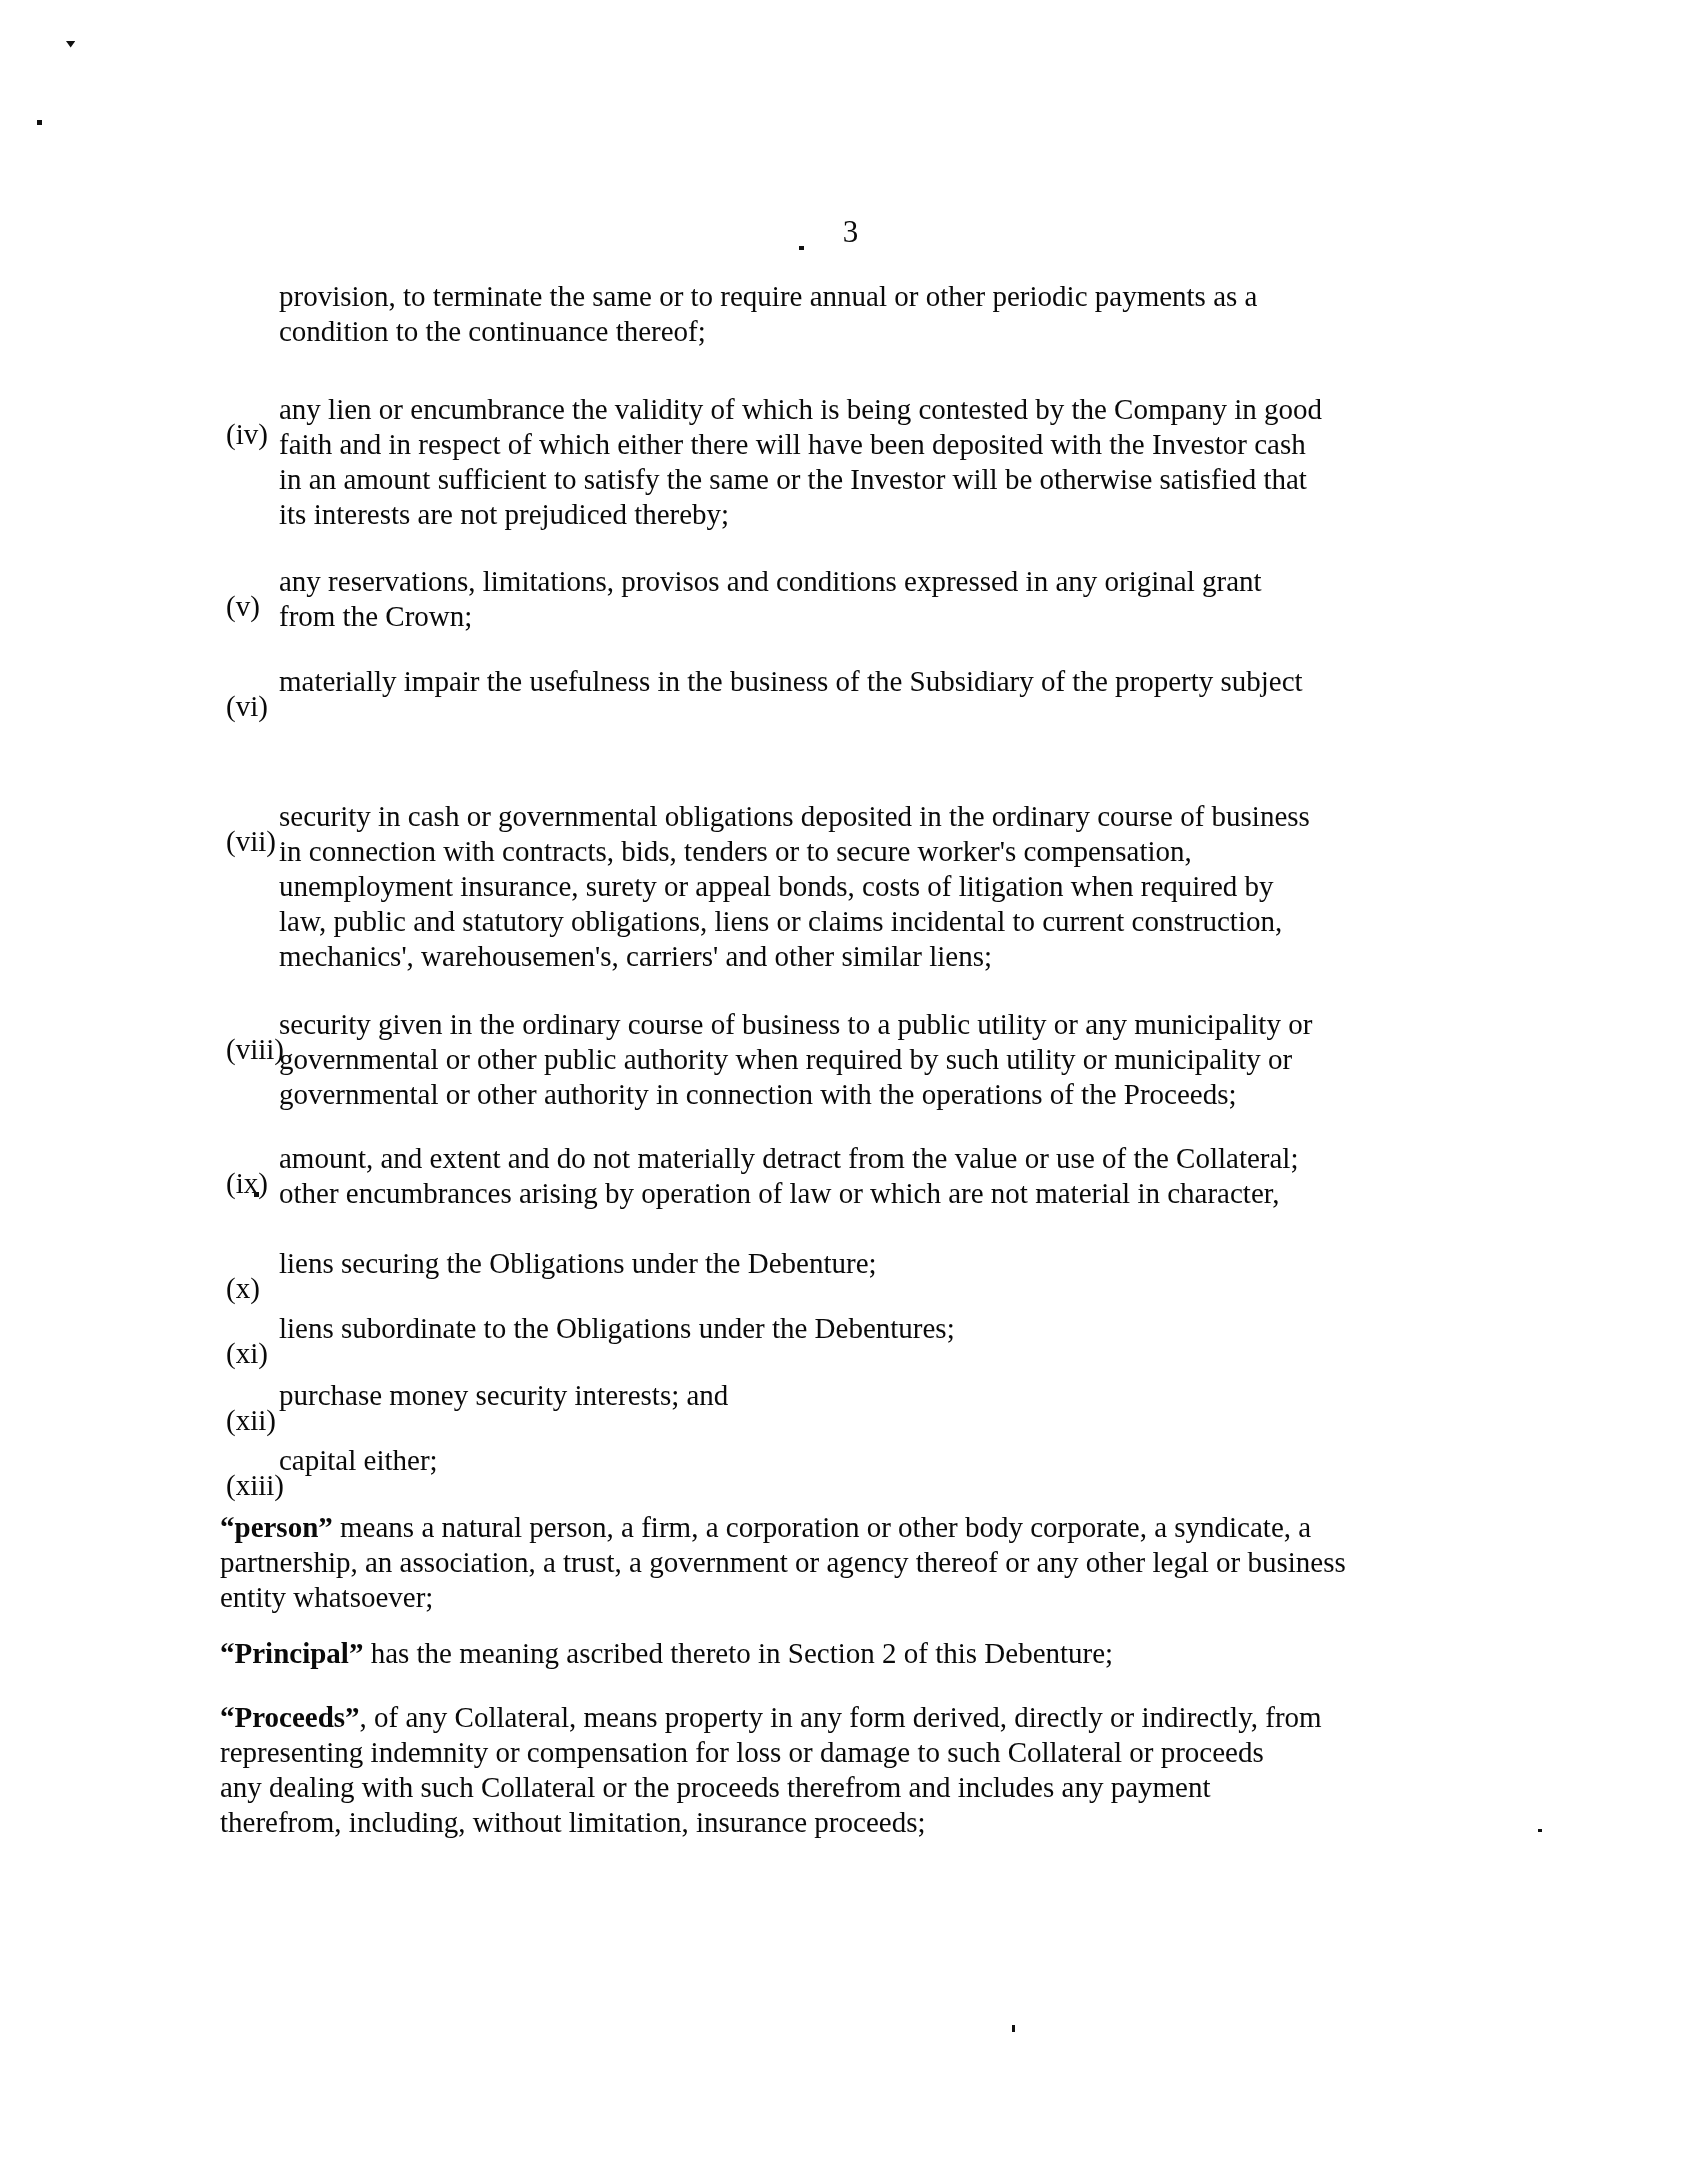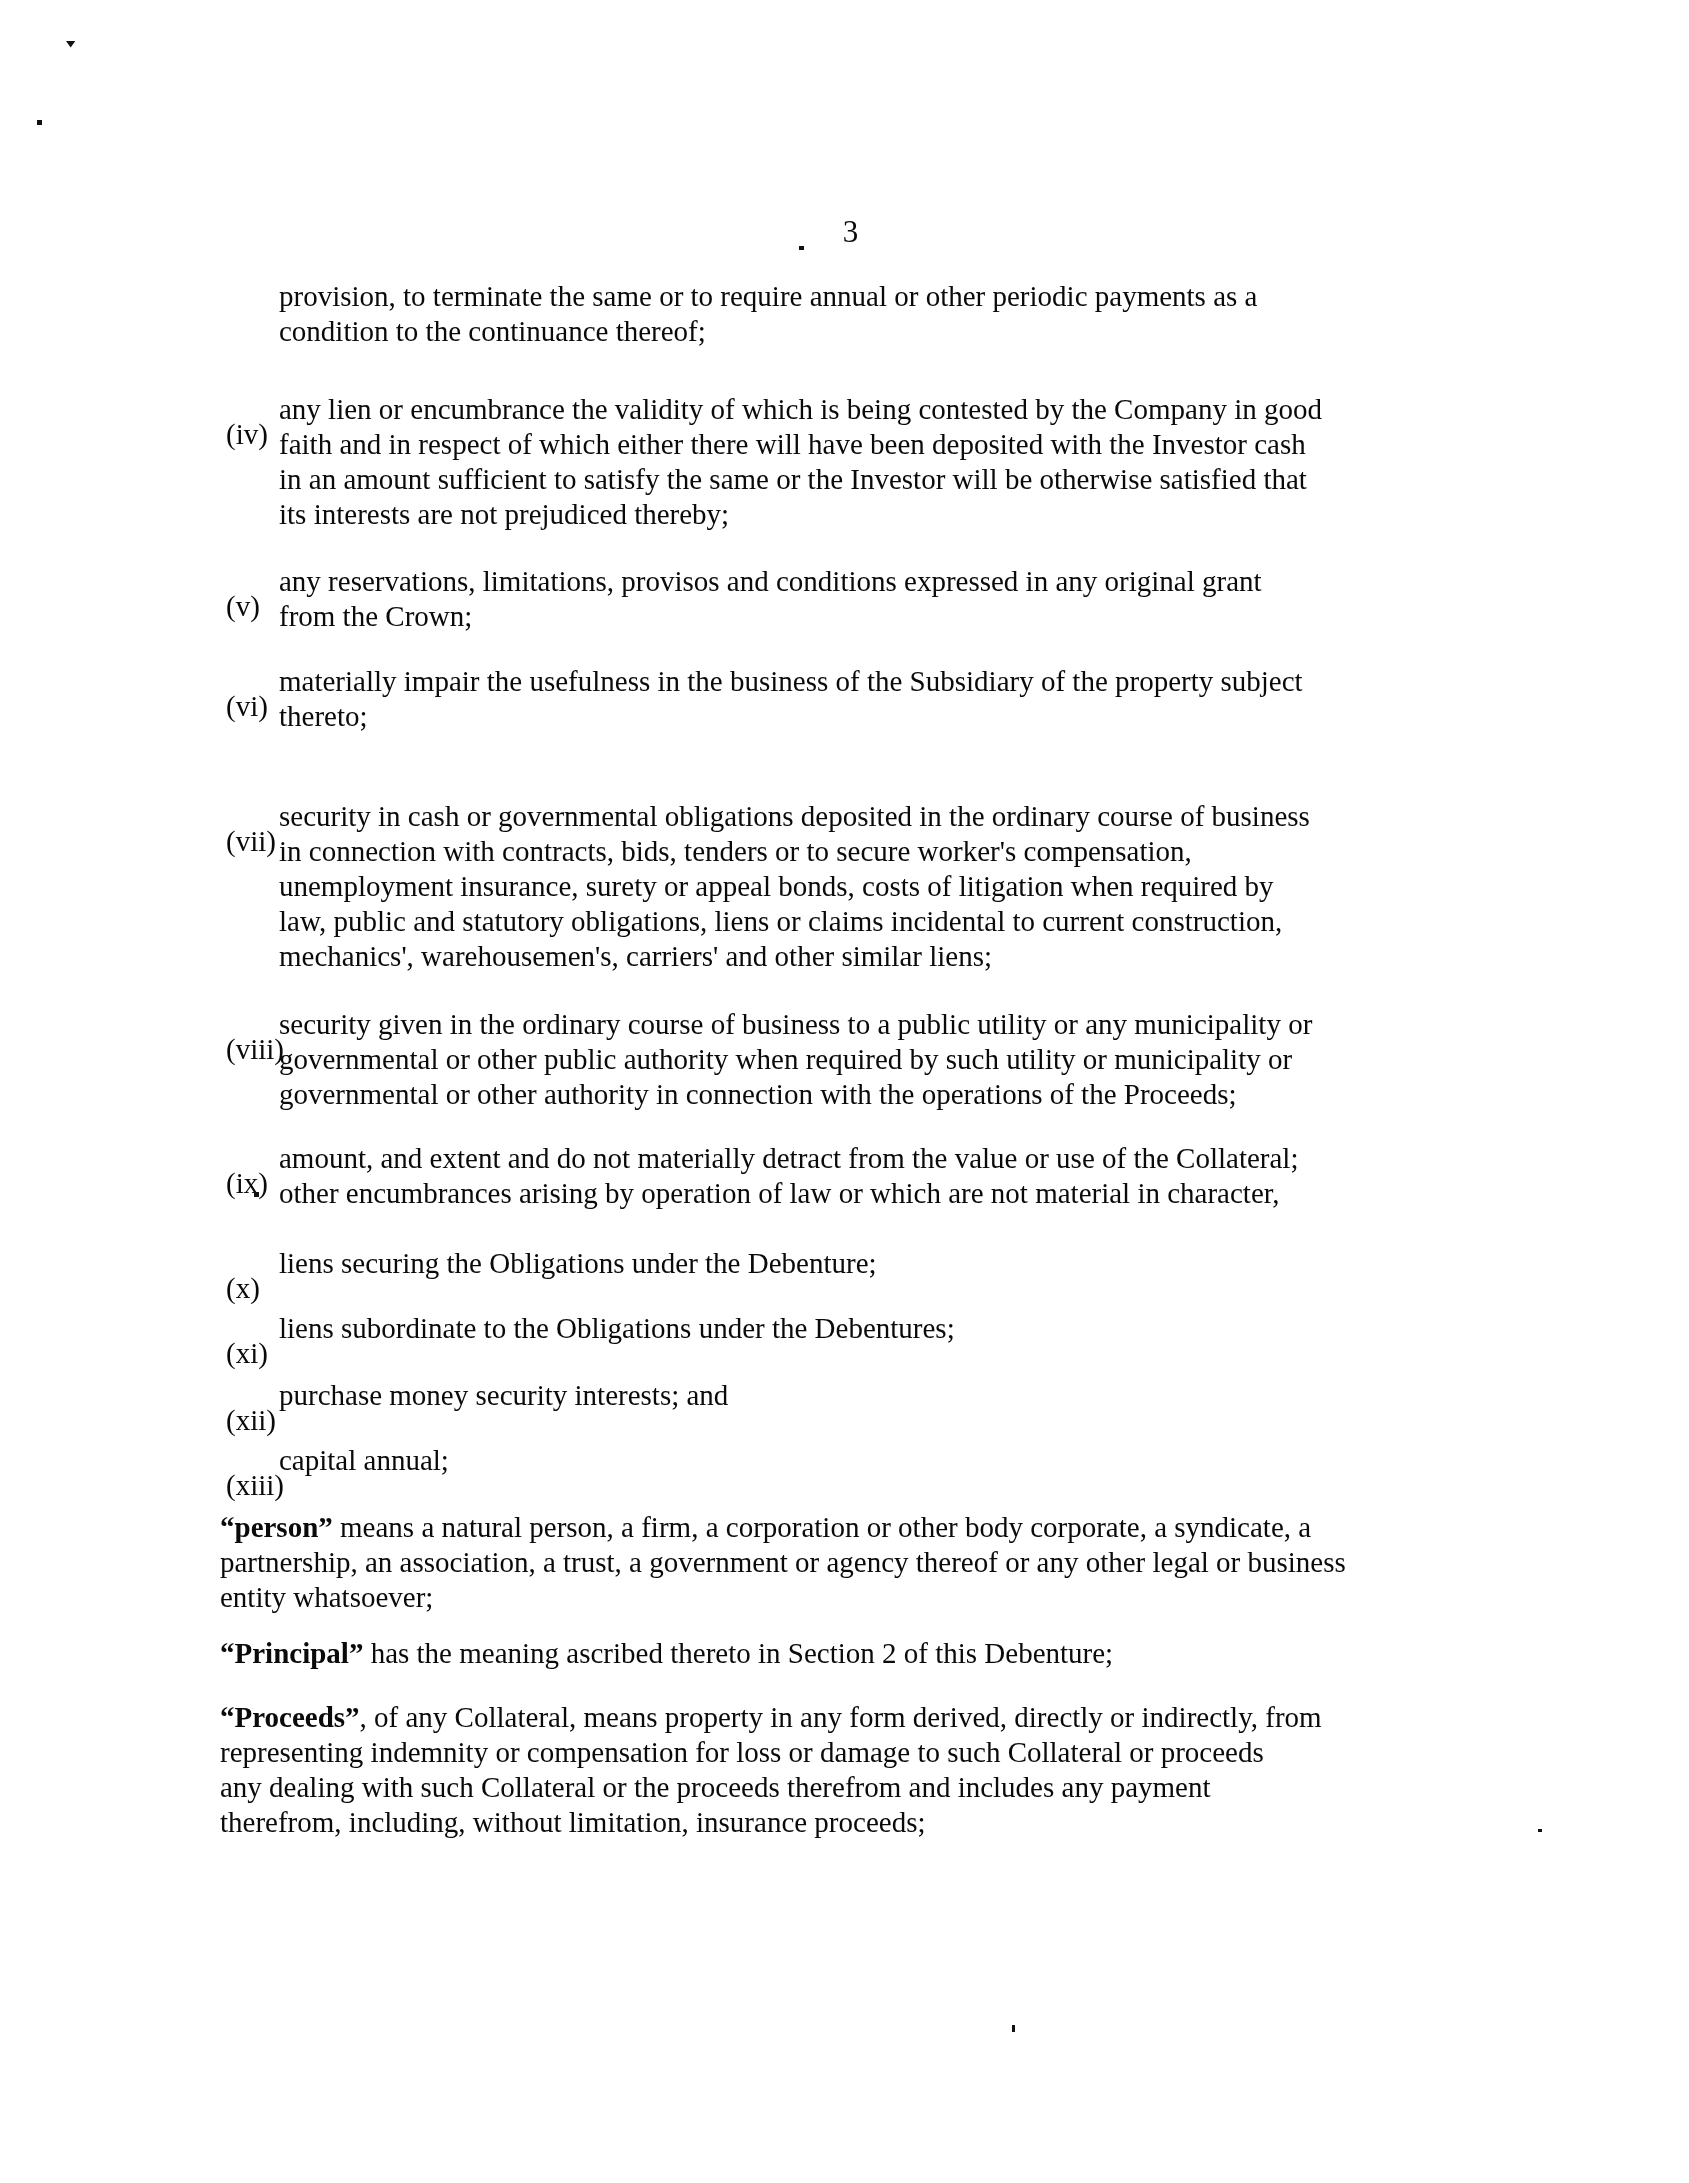--- a/index.html
+++ b/index.html
@@ -83,21 +83,20 @@
     <div class="body">
       <div class="line">any reservations, limitations, provisos and conditions expressed in any original grant</div>
       <div class="line">from the Crown;</div>
     </div>
   </div>
 
   <div class="list-item" style="top:664px">
     <span class="label">(vi)</span>
     <div class="body">
       <div class="line">materially impair the usefulness in the business of the Subsidiary of the property subject</div>
-      <div class="line">thereto;</div>
     </div>
   </div>
 
   <div class="list-item" style="top:799px">
     <span class="label">(vii)</span>
     <div class="body">
       <div class="line">security in cash or governmental obligations deposited in the ordinary course of business</div>
       <div class="line">in connection with contracts, bids, tenders or to secure worker's compensation,</div>
       <div class="line">unemployment insurance, surety or appeal bonds, costs of litigation when required by</div>
       <div class="line">law, public and statutory obligations, liens or claims incidental to current construction,</div>
@@ -139,21 +138,21 @@
   <div class="list-item" style="top:1378px">
     <span class="label">(xii)</span>
     <div class="body">
       <div class="line">purchase money security interests; and</div>
     </div>
   </div>
 
   <div class="list-item" style="top:1443px">
     <span class="label">(xiii)</span>
     <div class="body">
-      <div class="line">capital annual;</div>
+      <div class="line">capital either;</div>
     </div>
   </div>
 
   <div class="definition" style="top:1510px">
     <div class="line"><b>“person”</b><span> means a natural person, a firm, a corporation or other body corporate, a syndicate, a</span></div>
     <div class="line">partnership, an association, a trust, a government or agency thereof or any other legal or business</div>
     <div class="line">entity whatsoever;</div>
   </div>
 
   <div class="definition" style="top:1636px">

